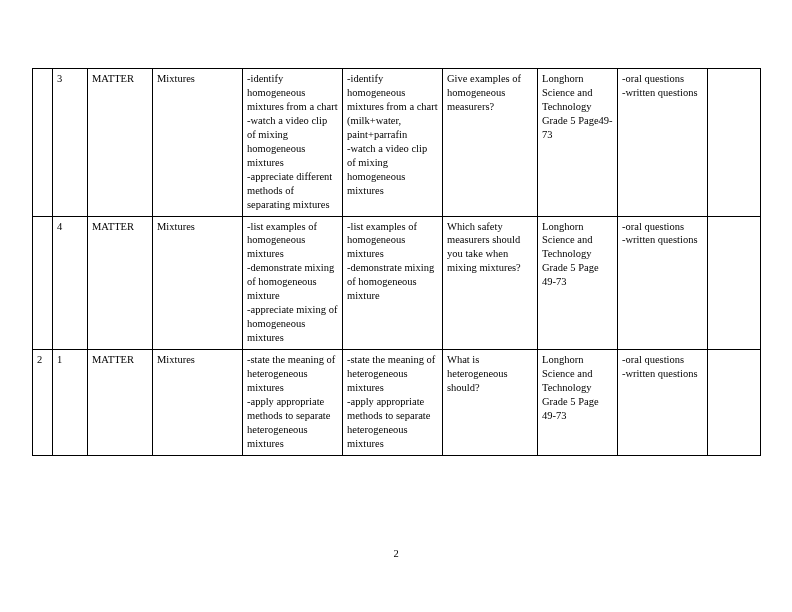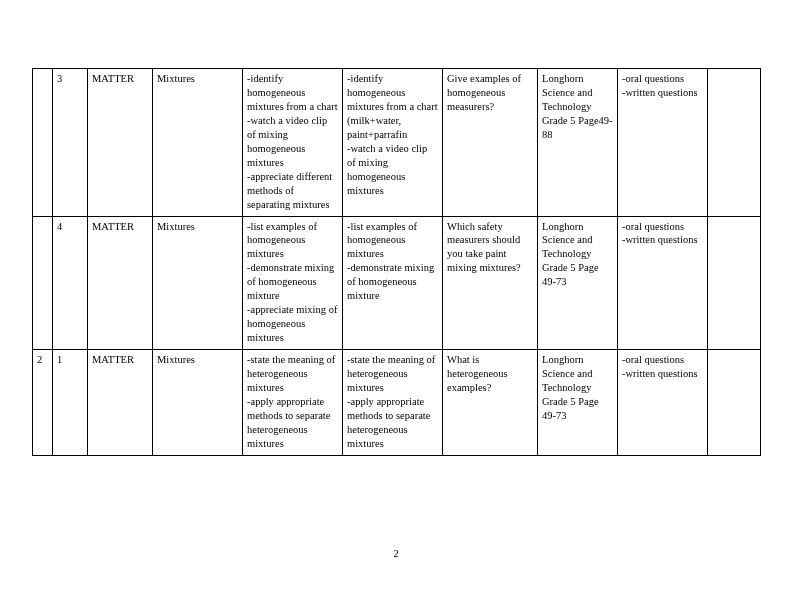--- a/index.html
+++ b/index.html
@@ -89,51 +89,51 @@
           <td></td>
           <td>3</td>
           <td>MATTER</td>
           <td>Mixtures</td>
           <td class="cell-lines">-identify homogeneous mixtures from a chart
 -watch a video clip of mixing homogeneous mixtures
 -appreciate different methods of separating mixtures</td>
           <td class="cell-lines">-identify homogeneous mixtures from a chart (milk+water, paint+parrafin
 -watch a video clip of mixing homogeneous mixtures</td>
           <td class="cell-lines">Give examples of homogeneous measurers?</td>
-          <td class="cell-lines">Longhorn Science and Technology Grade 5 Page49-88</td>
+          <td class="cell-lines">Longhorn Science and Technology Grade 5 Page49-73</td>
           <td class="cell-lines">-oral questions
 -written questions</td>
           <td></td>
         </tr>
         <tr>
           <td></td>
           <td>4</td>
           <td>MATTER</td>
           <td>Mixtures</td>
           <td class="cell-lines">-list examples of homogeneous mixtures
 -demonstrate mixing of homogeneous mixture
 -appreciate mixing of homogeneous mixtures</td>
           <td class="cell-lines">-list examples of homogeneous mixtures
 -demonstrate mixing of homogeneous mixture</td>
-          <td class="cell-lines">Which safety measurers should you take paint mixing mixtures?</td>
+          <td class="cell-lines">Which safety measurers should you take when mixing mixtures?</td>
           <td class="cell-lines">Longhorn Science and Technology Grade 5 Page 49-73</td>
           <td class="cell-lines">-oral questions
 -written questions</td>
           <td></td>
         </tr>
         <tr>
           <td>2</td>
           <td>1</td>
           <td>MATTER</td>
           <td>Mixtures</td>
           <td class="cell-lines">-state  the meaning of heterogeneous mixtures
 -apply appropriate methods to separate heterogeneous mixtures</td>
           <td class="cell-lines">-state  the meaning of heterogeneous mixtures
 -apply appropriate methods to separate heterogeneous mixtures</td>
-          <td class="cell-lines">What is heterogeneous examples?</td>
+          <td class="cell-lines">What is heterogeneous should?</td>
           <td class="cell-lines">Longhorn Science and Technology Grade 5 Page 49-73</td>
           <td class="cell-lines">-oral questions
 -written questions</td>
           <td></td>
         </tr>
       </tbody>
     </table>
   </div>
   <div class="page-number">2</div>
 </div>

